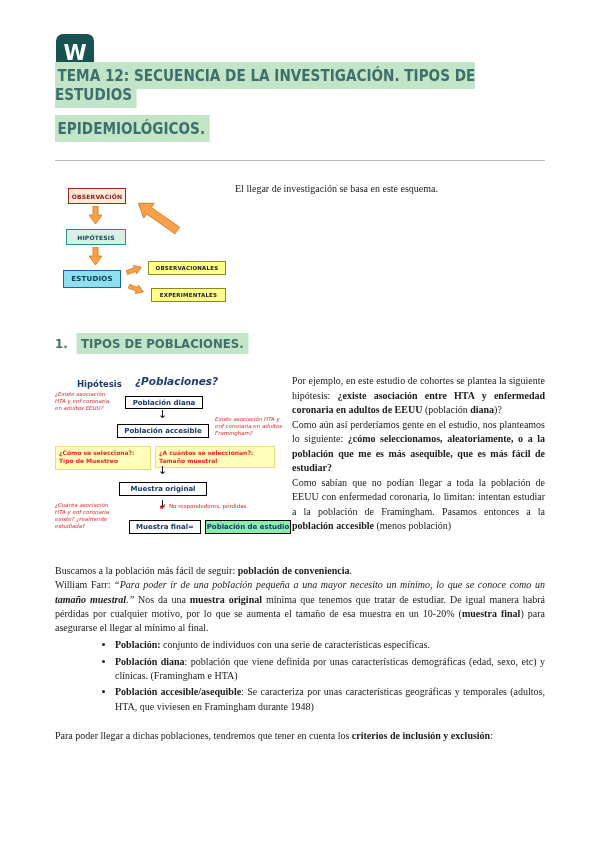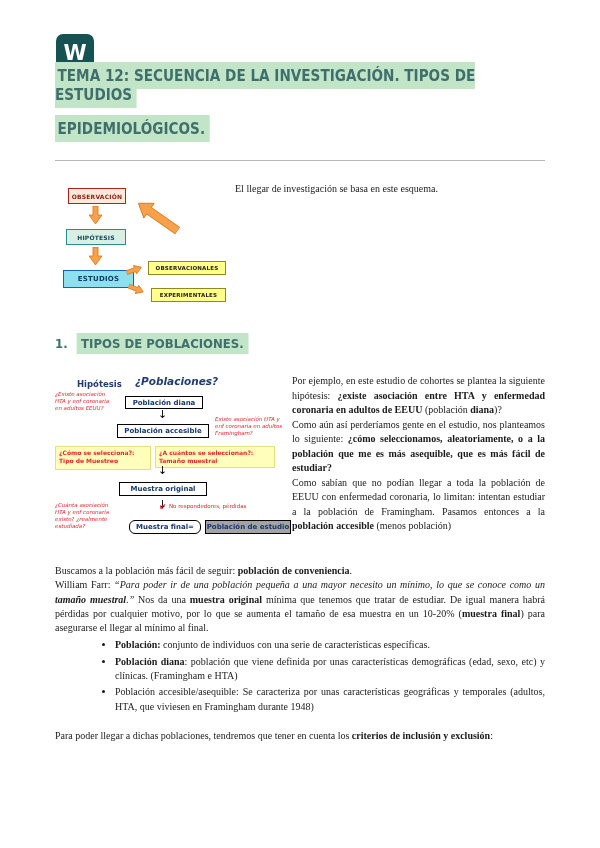--- a/index.html
+++ b/index.html
@@ -19,21 +19,21 @@
   .hl { background:#c2e5c8; padding:4px 5px 4px 3px; }
 
   .divider { position:absolute; left:55px; top:160px; width:490px; border-top:1px solid #b9b9b9; }
 
   
   .cycle { position:absolute; left:58px; top:185px; width:178px; height:125px; font-family:"DejaVu Sans", sans-serif; }
   .cd-box { position:absolute; display:flex; align-items:center; justify-content:center; text-align:center;
             font-weight:bold; letter-spacing:0.2px; }
   .cd-obs   { left:10px; top:3px;  width:58px; height:16px; background:#fdeada; border:1.5px solid #b02418; color:#8a1c12; font-size:6px; }
   .cd-hip   { left:8px;  top:44px; width:60px; height:16px; background:#d8efe3; border:1.5px solid #2e8b8b; color:#17455c; font-size:6px; }
-  .cd-est   { left:5px;  top:85px; width:71px; height:18px; background:#8fe0ef; border:1.5px solid #1763a8; color:#0f3a66; font-size:7px; }
+  .cd-est   { left:5px;  top:85px; width:58px; height:18px; background:#8fe0ef; border:1.5px solid #1763a8; color:#0f3a66; font-size:7px; }
   .cd-obsrv { left:90px; top:76px; width:78px; height:14px; background:#ffff8a; border:1px solid #8a8a1e; color:#222; font-size:5.5px; }
   .cd-exp   { left:93px; top:103px;width:75px; height:14px; background:#ffff8a; border:1px solid #8a8a1e; color:#222; font-size:5.5px; }
   .arr-d1 { position:absolute; left:31px; top:21px; }
   .arr-d2 { position:absolute; left:31px; top:62px; }
   .arr-big { position:absolute; left:76px; top:22px; transform:rotate(35deg); }
   .arr-r1 { position:absolute; left:68px; top:80px; transform:rotate(-20deg); }
   .arr-r2 { position:absolute; left:70px; top:99px; transform:rotate(22deg); }
 
   
   .intro { position:absolute; left:235px; top:182px; width:310px; font-size:10px; line-height:1.45; }
@@ -47,22 +47,22 @@
 
   
   .pd { position:absolute; left:55px; top:372px; width:236px; height:186px; font-family:"DejaVu Sans", sans-serif; }
   .pd-h1 { position:absolute; left:22px; top:7px; font-size:8.5px; font-weight:bold; color:#1f3b73; }
   .pd-h2 { position:absolute; left:80px; top:3px; font-size:10.5px; font-weight:bold; font-style:italic; color:#1f3b73;text-align:right; }
   .pd-box { position:absolute; background:#fff; border:1px solid #000; color:#16366e; font-weight:bold;
             display:flex; align-items:center; justify-content:center; font-size:7px; }
   .pd-diana   { left:70px;  top:24px;  width:78px; height:13px; }
   .pd-acc     { left:62px;  top:52px;  width:92px; height:14px; }
   .pd-morig   { left:64px;  top:110px; width:88px; height:14px; }
-  .pd-mfinal  { left:74px;  top:148px; width:72px; height:14px;border-radius:6px; }
-  .pd-pestudio{ left:150px; top:148px; width:86px; height:14px; background:#a3a3a3; }
+  .pd-mfinal  { left:74px;  top:148px; width:72px; height:14px; }
+  .pd-pestudio{ left:150px; top:148px; width:86px; height:14px; background:#86efac; }
   .pd-note { position:absolute; color:#e8262d; font-size:5.5px; line-height:1.3; font-style:italic; }
   .pd-note-eeuu { left:0; top:19px; width:60px; }
   .pd-note-fram { left:160px; top:44px; width:72px; }
   .pd-note-asoc { left:0; top:130px; width:58px; }
   .pd-note-perd { left:114px; top:131px; width:90px; font-style:normal; }
   .pd-yellow { position:absolute; background:#ffffbb; border:1px solid #e6df7e; color:#e8262d; font-size:6px;
                font-weight:bold; padding:2px 3px; line-height:1.35; }
   .pd-y1 { left:0px;  top:74px; width:96px;  height:24px; }
   .pd-y2 { left:100px; top:74px; width:120px; height:22px; }
   .pd-arrow { position:absolute; color:#000; font-size:11px; line-height:1; }
@@ -152,18 +152,18 @@
     <p><span>Como aún así perderíamos gente en el estudio, nos planteamos lo siguiente: </span><span style="font-weight: bold;">¿cómo seleccionamos, aleatoriamente, o a la población que me es más asequible, que es más fácil de estudiar?</span></p>
     <p><span>Como sabían que no podían llegar a toda la población de EEUU con enfermedad coronaria, lo limitan: intentan estudiar a la población de Framingham. Pasamos entonces a la </span><span style="font-weight: bold;">población accesible</span><span> (menos población)</span></p>
   </div>
 
   <div class="bodytext">
     <p><span>Buscamos a la población más fácil de seguir: </span><span style="font-weight: bold;">población de conveniencia</span><span>.</span></p>
     <p><span>William Farr: </span><span style="font-style: italic;">“Para poder ir de una población pequeña a una mayor necesito un mínimo, lo que se conoce como un </span><span style="font-weight: bold; font-style: italic;">tamaño muestral</span><span style="font-style: italic;">.”</span><span> Nos da una </span><span style="font-weight: bold;">muestra original</span><span> mínima que tenemos que tratar de estudiar. De igual manera habrá pérdidas por cualquier motivo, por lo que se aumenta el tamaño de esa muestra en un 10-20% (</span><span style="font-weight: bold;">muestra final</span><span>) para asegurarse el llegar al mínimo al final.</span></p>
     <ul>
       <li><span style="font-weight: bold;">Población:</span><span> conjunto de individuos con una serie de características específicas.</span></li>
       <li><span style="font-weight: bold;">Población diana</span><span>: población que viene definida por unas características demográficas (edad, sexo, etc) y clínicas. (Framingham e HTA)</span></li>
-      <li><span style="font-weight: normal;">Población accesible/asequible</span><span>: Se caracteriza por unas características geográficas y temporales (adultos, HTA, que viviesen en Framingham durante 1948)</span></li>
+      <li><span style="font-weight: bold;">Población accesible/asequible</span><span>: Se caracteriza por unas características geográficas y temporales (adultos, HTA, que viviesen en Framingham durante 1948)</span></li>
     </ul>
     <p class="final"><span>Para poder llegar a dichas poblaciones, tendremos que tener en cuenta los </span><span style="font-weight: bold;">criterios de inclusión y exclusión</span><span>:</span></p>
   </div>
 
 </div>
 
 </body></html>

